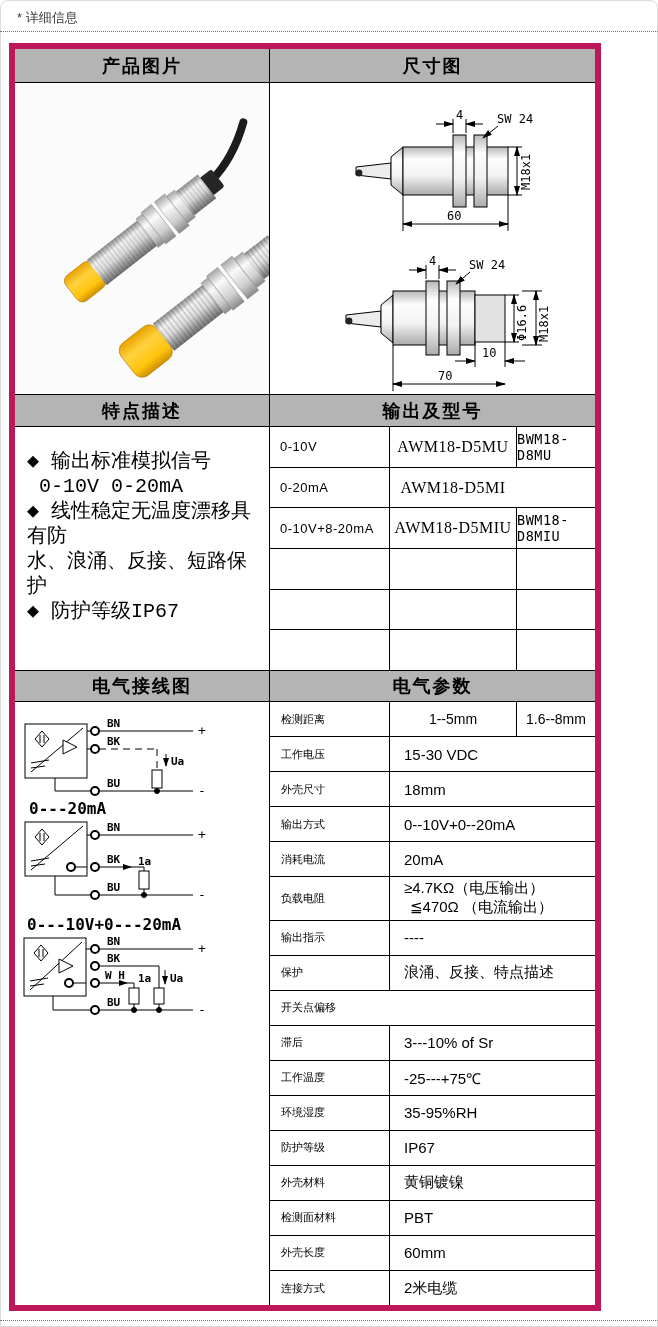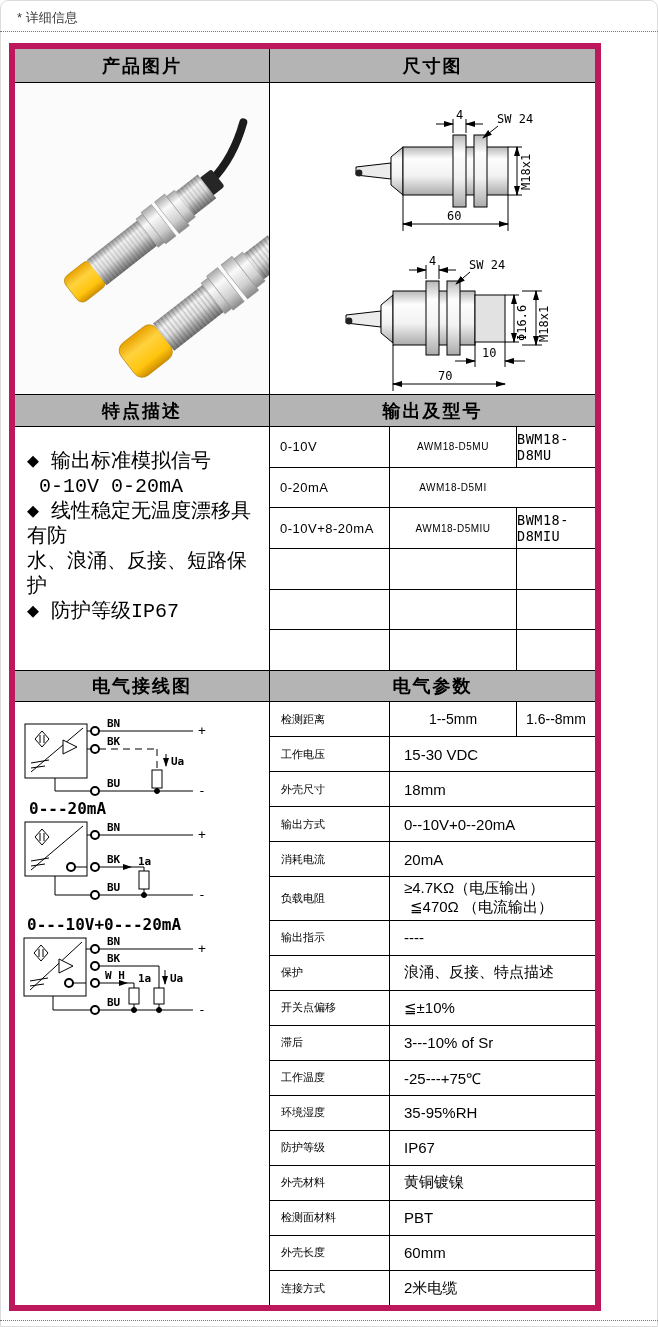--- a/index.html
+++ b/index.html
@@ -31,21 +31,21 @@
 
   
   .features { padding:22px 8px 0 12px; font-size:20px; line-height:25px;font-family:Liberation Mono, monospace; }
   .feat-indent { padding-left:12px; }
 
   
   .model-grid { display:flex; flex-direction:column; height:100%; }
   .model-row { flex:1; display:flex; }
   .model-row + .model-row { border-top:1px solid #000; }
   .m-out { width:119px; display:flex; align-items:center; padding-left:10px; font-size:13px; letter-spacing:0.5px; }
-  .m-a { width:127px; border-left:1px solid #000; display:flex; align-items:center; justify-content:center; font-size:10px; font-family:Liberation Sans, sans-serif; letter-spacing:0.5px;text-align:center; }
+  .m-a { width:127px; border-left:1px solid #000; display:flex; align-items:center; justify-content:center; font-size:16px; font-family:Liberation Serif, serif; letter-spacing:0.5px;text-align:center; }
   .m-b { flex:1; border-left:1px solid #000; display:flex; align-items:center; justify-content:center; font-size:13.5px; font-family:"DejaVu Sans Mono", monospace; letter-spacing:0.5px; }
 
   
   .params { display:flex; flex-direction:column; height:100%; }
   .p-row { flex:35; display:flex; min-height:0; }
   .p-row.tall { flex:44; }
   .p-row + .p-row { border-top:1px solid #000; }
   .p-label { width:119px; display:flex; align-items:center; padding-left:11px; font-size:11px; }
   .p-value { flex:1; border-left:1px solid #000; display:flex; flex-direction:column; justify-content:center; padding-left:14px; font-size:15px; }
   .p-value .v2 { display:block; padding-left:6px; }
@@ -452,24 +452,20 @@
           </div>
           <div class="p-row">
             <div class="p-label">保护</div>
             <div class="p-value">
                 <span>浪涌、反接、特点描述</span>
                 <span class="v2"></span>
               </div>
           </div>
           <div class="p-row">
             <div class="p-label">开关点偏移</div>
-            <div class="p-value">
-                <span>≦±10%</span>
-                <span class="v2"></span>
-              </div>
           </div>
           <div class="p-row">
             <div class="p-label">滞后</div>
             <div class="p-value">
                 <span>3---10% of Sr</span>
                 <span class="v2"></span>
               </div>
           </div>
           <div class="p-row">
             <div class="p-label">工作温度</div>

